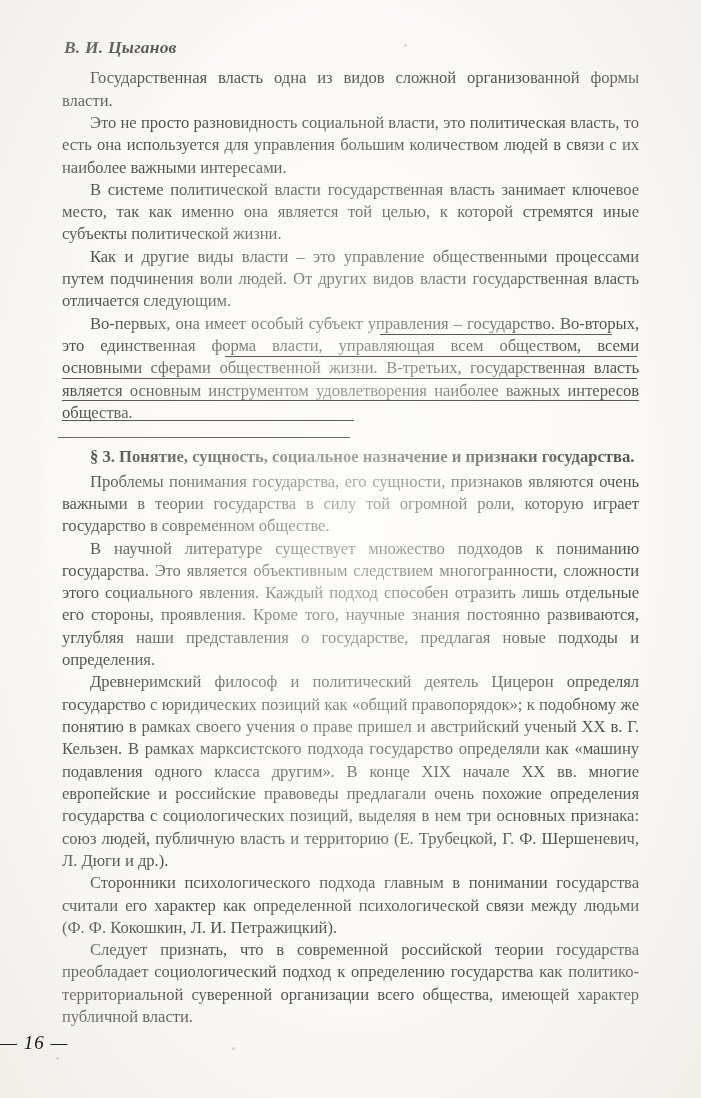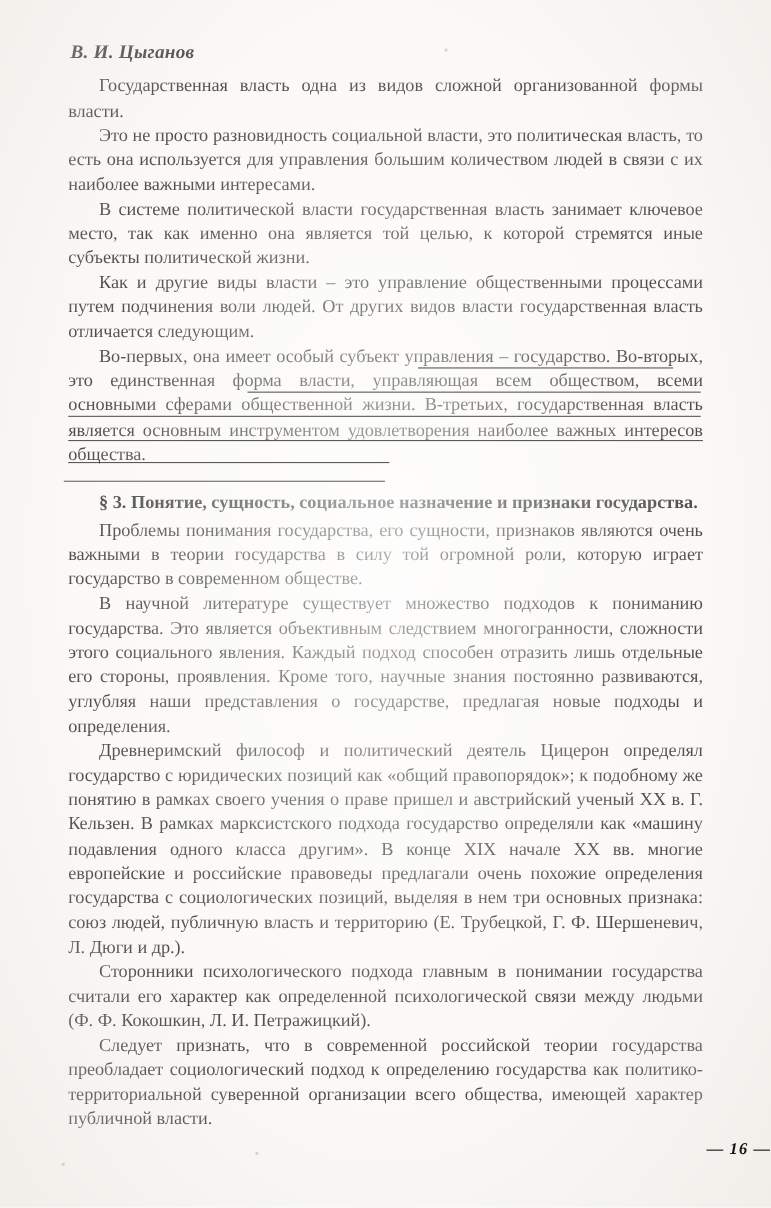--- a/index.html
+++ b/index.html
@@ -72,23 +72,23 @@
     width: 292px;
     height: 1px;
     background: #2b2b2b;
     opacity: 0.7;
   }
   .footer {
     position: absolute;
     left: 0;
     right: 0;
     bottom: 44px;
-    text-align: right;
-    font-size: 15px;
-    font-weight: bold;
+    text-align: left;
+    font-size: 19px;
+    font-weight: normal;
     font-style: italic;
     letter-spacing: 1px;
   }
   .speck {
     position: absolute;
     background: #b9b2a6;
     border-radius: 50%;
     opacity: 0.55;
   }
 </style>

